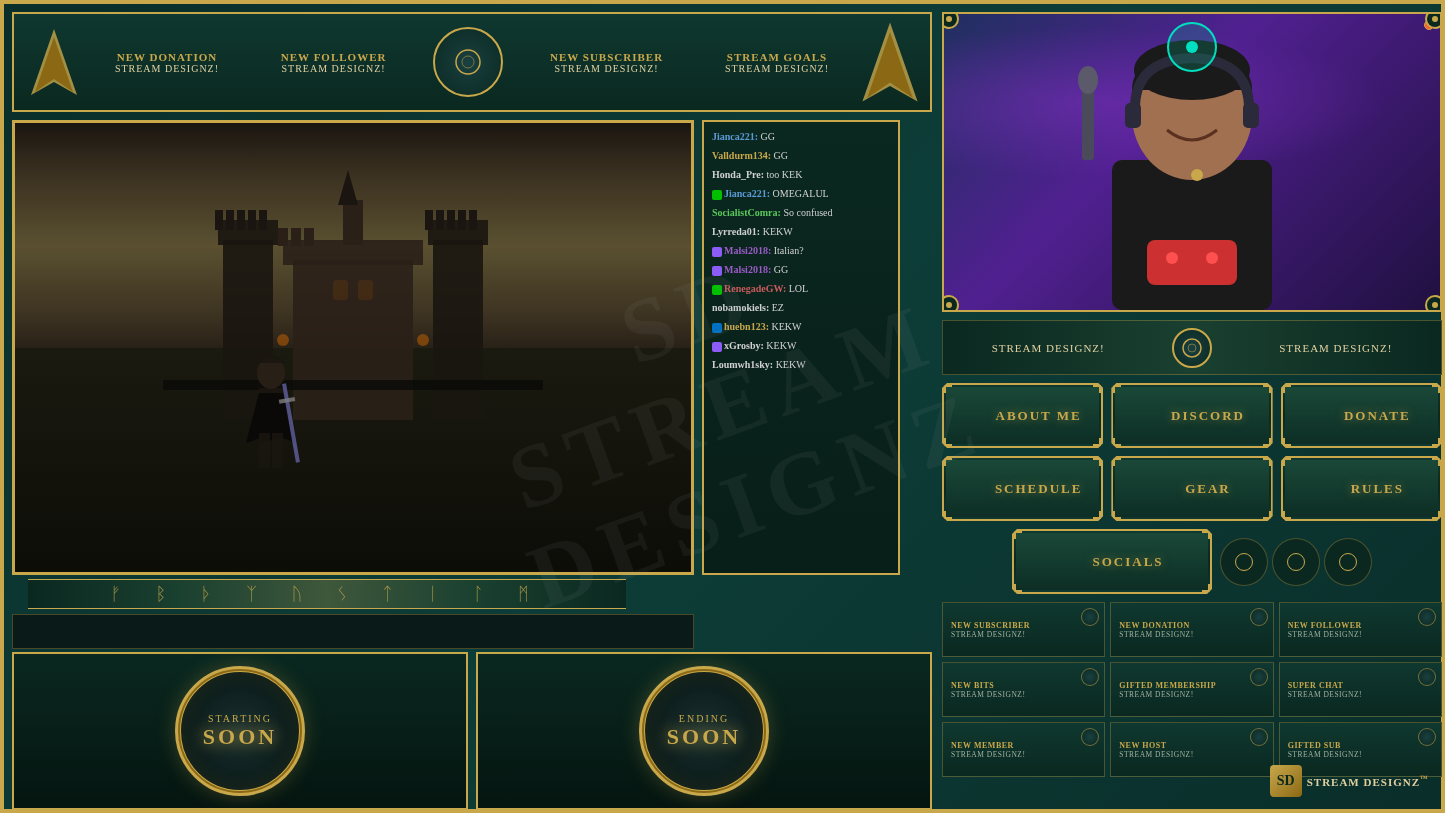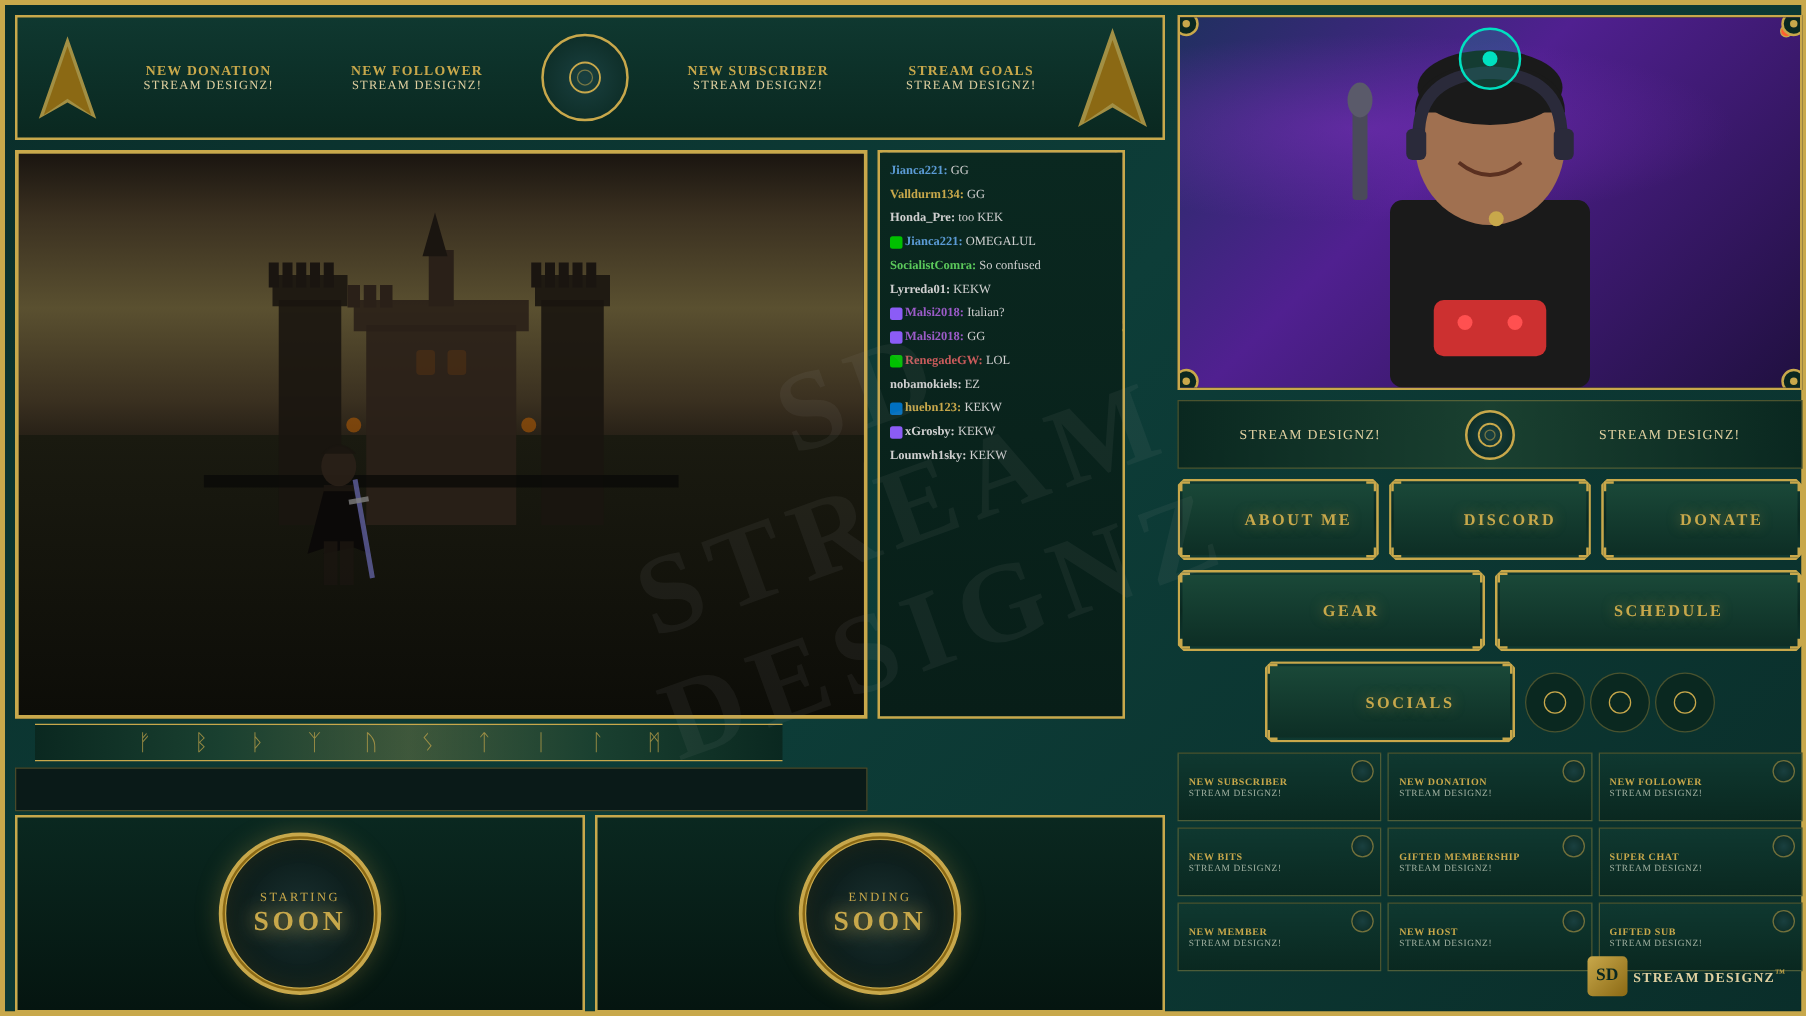--- a/index.html
+++ b/index.html
@@ -796,28 +796,35 @@
         <span class="nav-button-label">DONATE</span>
       </div>
     </div>
 
     <div class="button-grid-row">
       <div class="nav-button">
         <div class="btn-corner tl"></div>
         <div class="btn-corner tr"></div>
         <div class="btn-corner bl"></div>
         <div class="btn-corner br"></div>
-        <span class="nav-button-label">GEAR</span>
+        <span class="nav-button-label">SCHEDULE</span>
       </div>
       <div class="nav-button">
         <div class="btn-corner tl"></div>
         <div class="btn-corner tr"></div>
         <div class="btn-corner bl"></div>
         <div class="btn-corner br"></div>
-        <span class="nav-button-label">SCHEDULE</span>
+        <span class="nav-button-label">GEAR</span>
+      </div>
+      <div class="nav-button">
+        <div class="btn-corner tl"></div>
+        <div class="btn-corner tr"></div>
+        <div class="btn-corner bl"></div>
+        <div class="btn-corner br"></div>
+        <span class="nav-button-label">RULES</span>
       </div>
     </div>
 
     <div class="button-grid-row" style="justify-content:center;">
       <div class="nav-button" style="max-width:200px;flex:0 0 200px;">
         <div class="btn-corner tl"></div>
         <div class="btn-corner tr"></div>
         <div class="btn-corner bl"></div>
         <div class="btn-corner br"></div>
         <span class="nav-button-label">SOCIALS</span>

